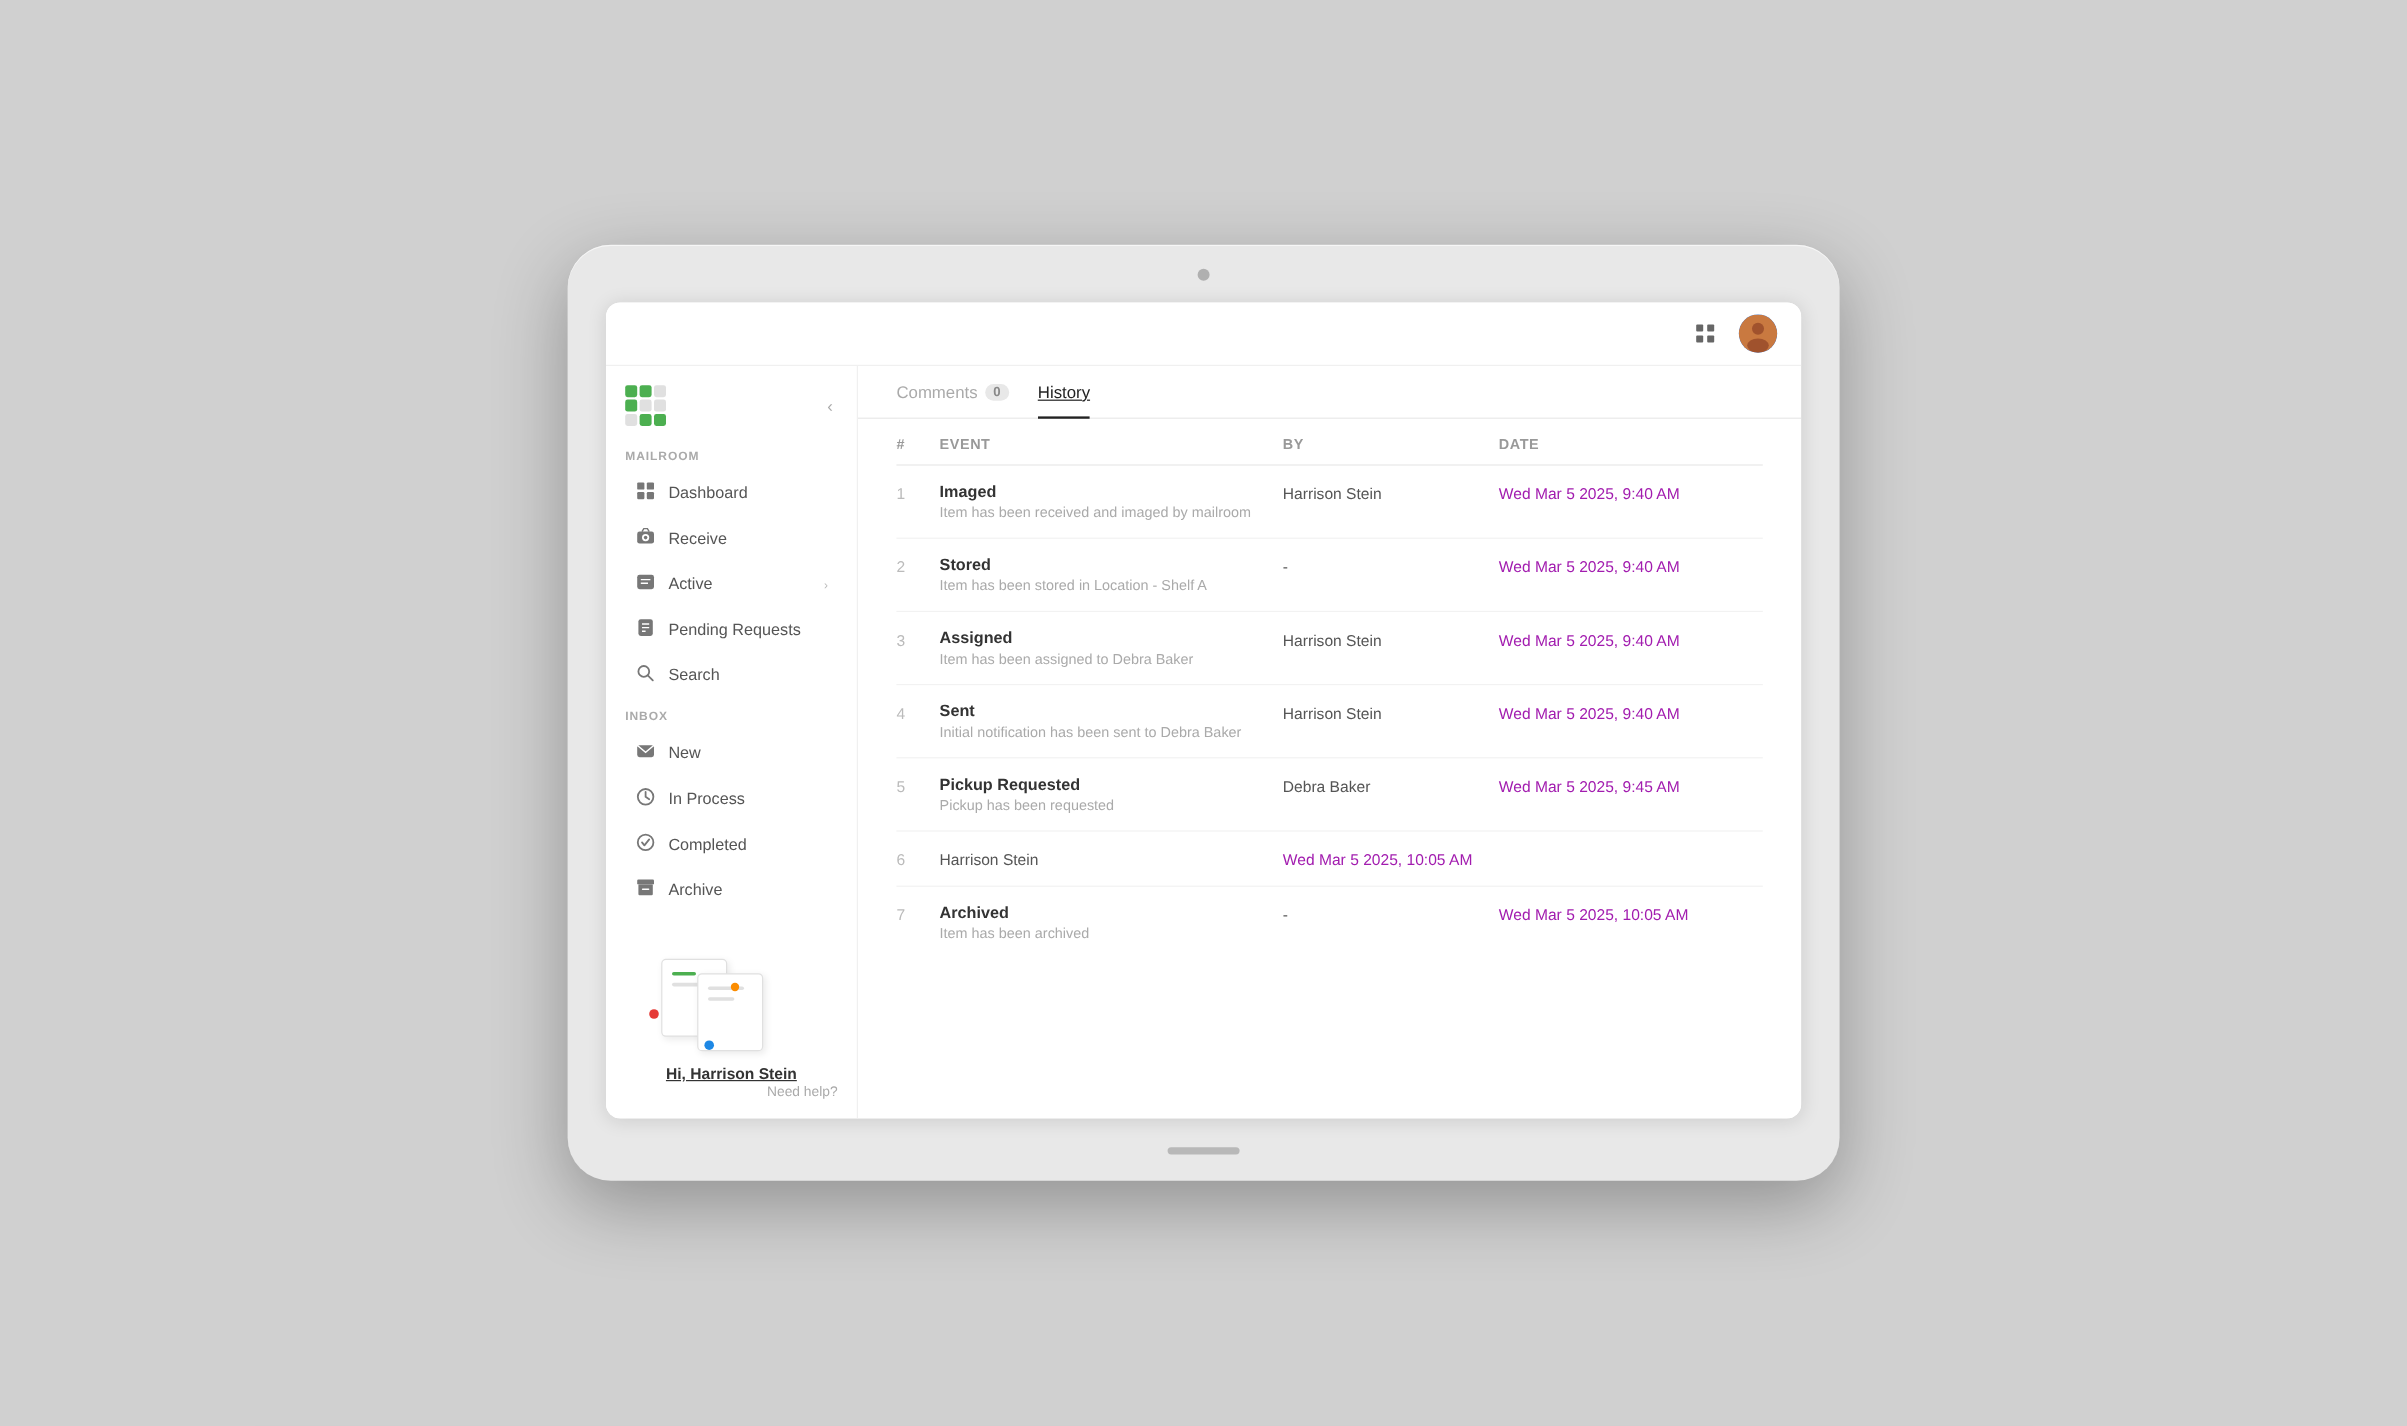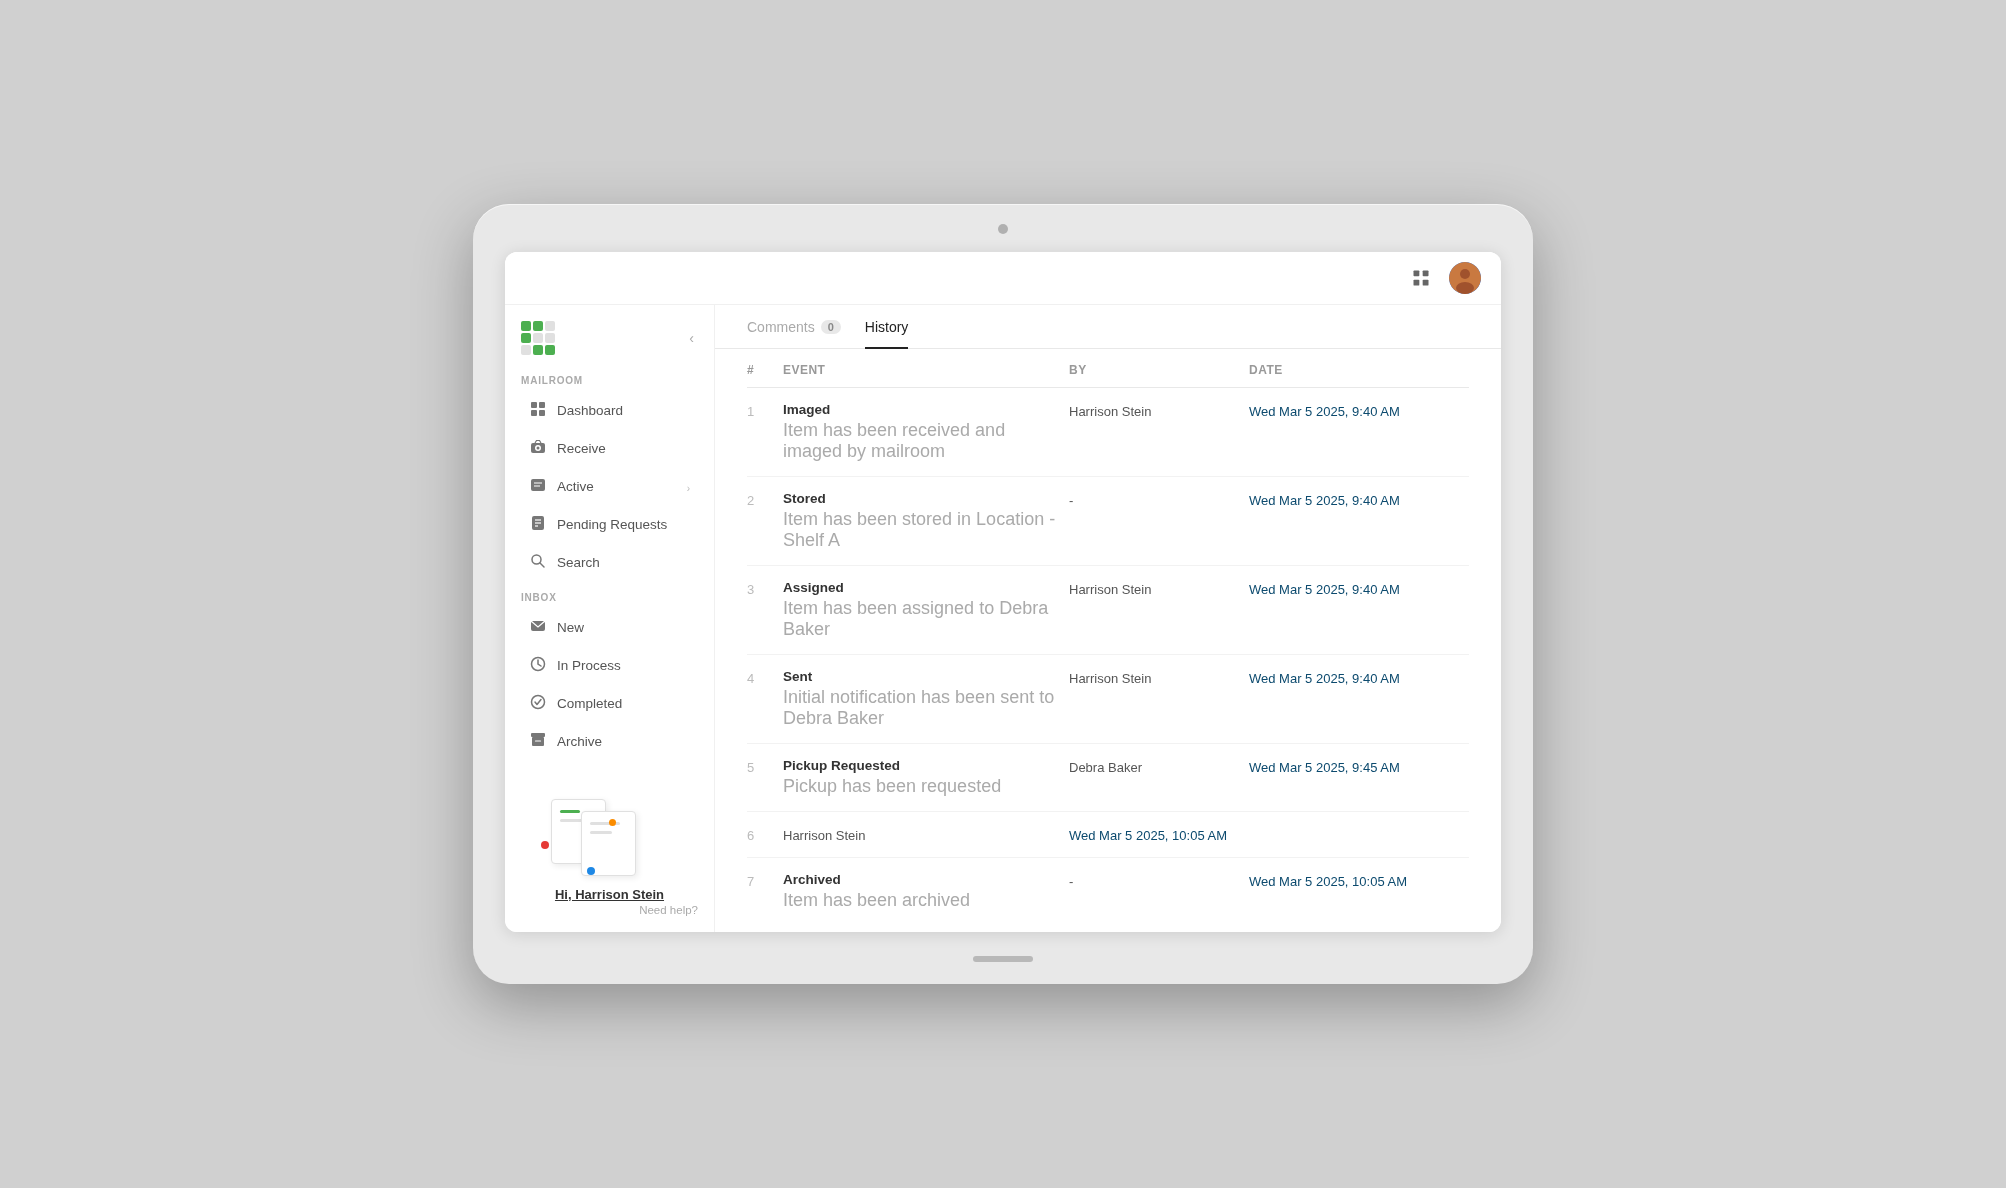--- a/index.html
+++ b/index.html
@@ -275,20 +275,21 @@
       font-size: 14px;
       color: #aaa;
       border-bottom: 2px solid transparent;
       margin-bottom: -1px;
       transition: color 0.15s;
     }
     .tab-item.active {
       color: #222;
       border-bottom-color: #222;
       font-weight: 500;
+      text-decoration: underline;
     }
     .tab-badge {
       background: #e8e8e8;
       color: #888;
       border-radius: 10px;
       padding: 1px 7px;
       font-size: 11px;
       font-weight: 600;
     }
     .history-table {
@@ -326,34 +327,34 @@
       color: #bbb;
       padding-top: 2px;
     }
     .event-title {
       font-size: 13.5px;
       font-weight: 600;
       color: #333;
       margin-bottom: 3px;
     }
     .event-desc {
-      font-size: 18px;
+      font-size: 12px;
       color: #aaa;
     }
     .event-desc .link {
       color: #4a90e2;
     }
     .by-cell {
       font-size: 13px;
       color: #555;
       padding-top: 2px;
     }
     .date-cell {
       font-size: 13px;
-      color: #0c4a6e;
+      color: #a21caf;
       padding-top: 2px;
     }
   </style>
 </head>
 <body>
 
 <div class="device-frame">
   <div class="app-window">
 
     <div class="top-bar">

